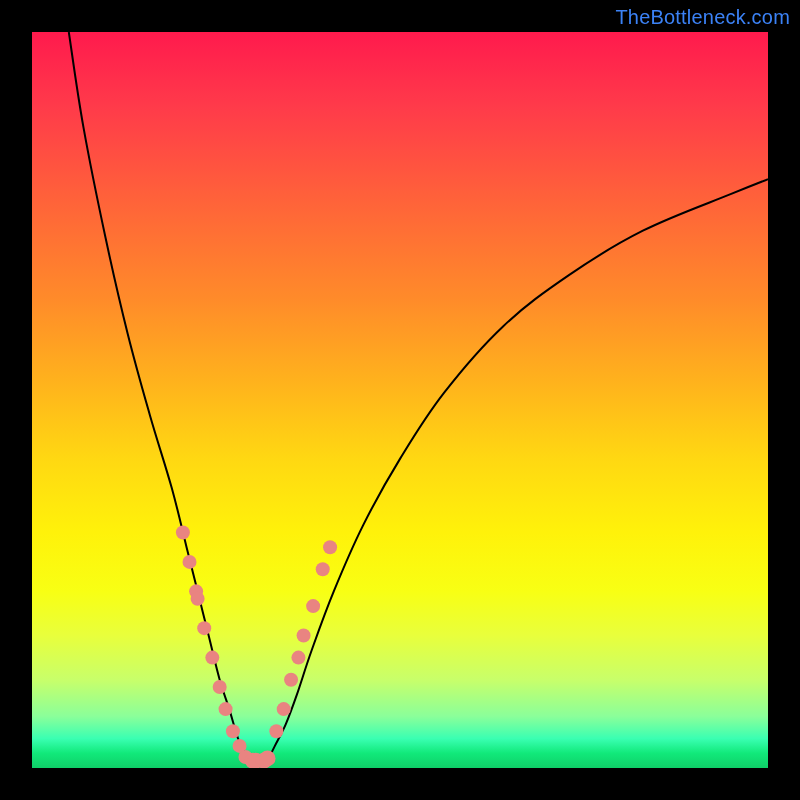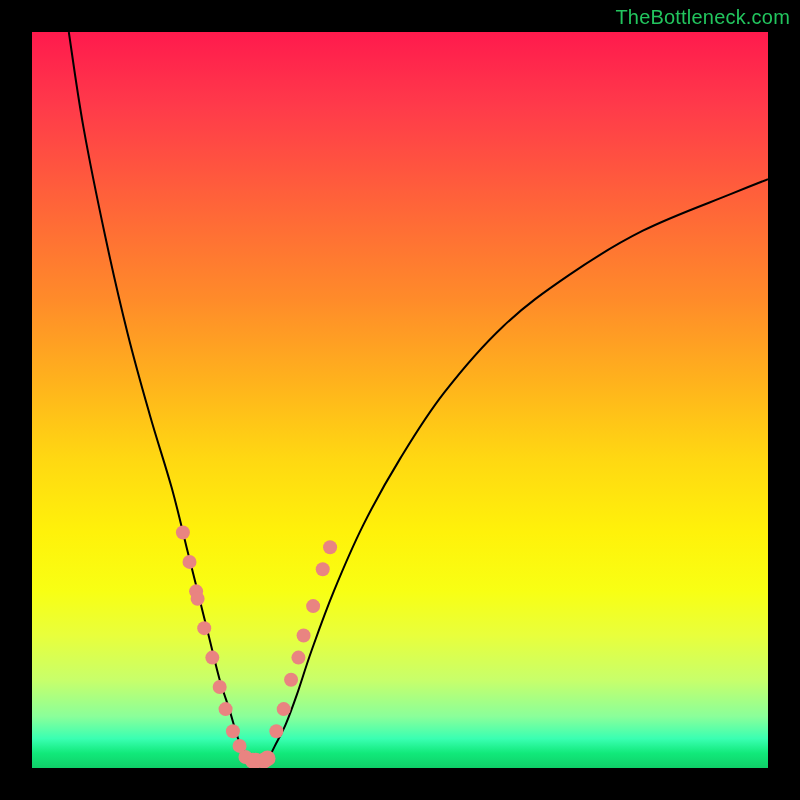--- a/index.html
+++ b/index.html
@@ -24,21 +24,21 @@
       #8aff9a 93%,
       #3affb2 96%,
       #11e97a 98%,
       #0fcf68 100%
     );
   }
   .watermark {
     position: absolute;
     top: 6px;
     right: 10px;
-    color: #22c55e;
+    color: #3b82f6;
     font-size: 20px;
     letter-spacing: 0.2px;
     font-family: Arial, Helvetica, sans-serif;
   }
   svg.curve-layer {
     position: absolute;
     left: 0; top: 0;
     width: 736px;
     height: 736px;
   }

